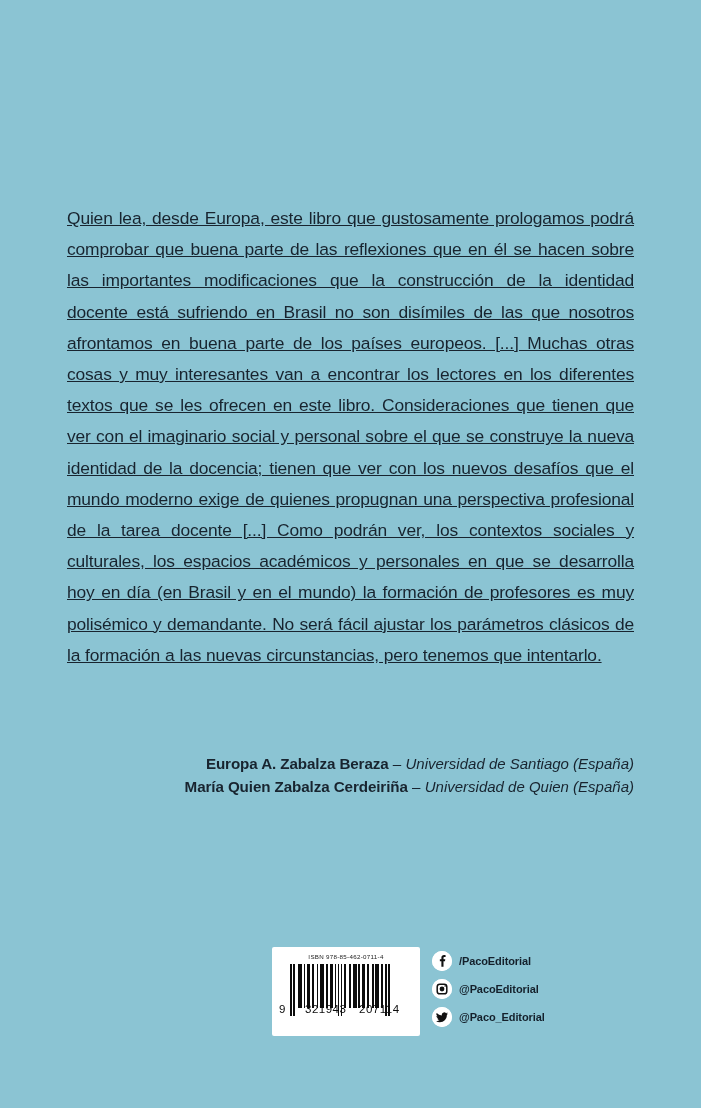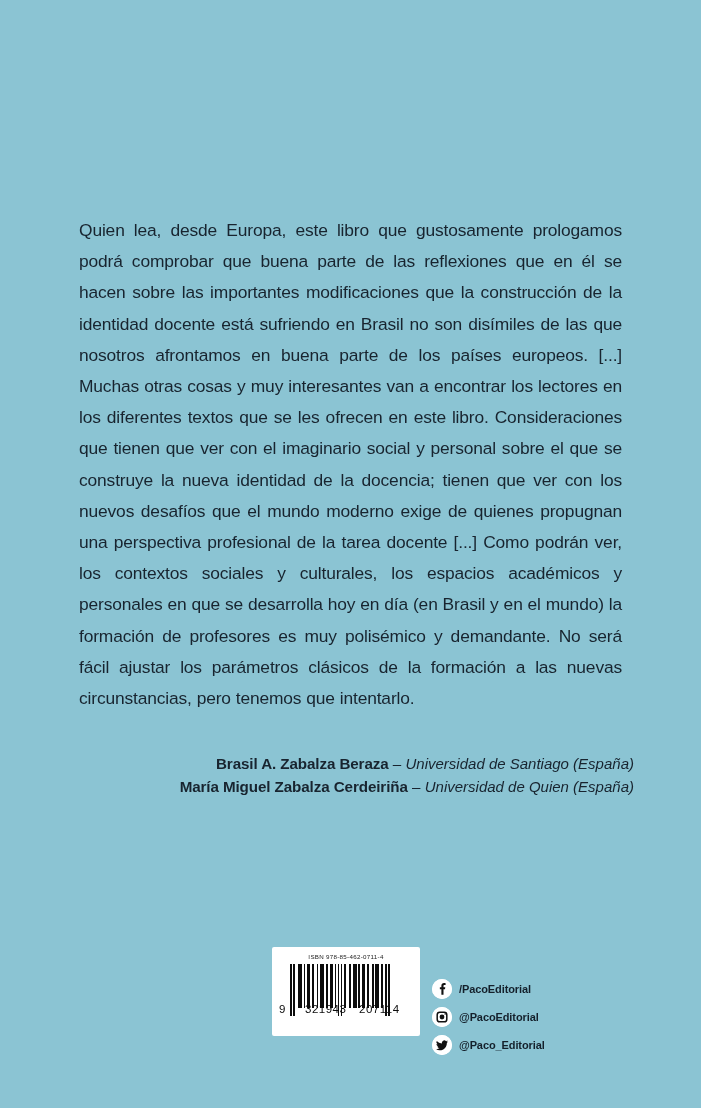--- a/index.html
+++ b/index.html
@@ -29,21 +29,22 @@
     width: 567px;
     font-size: 17.4px;
     line-height: 31.2px;
     color: #18242f;
     text-align: justify;
     letter-spacing: -0.15px;
     word-spacing: 0.2px;
     font-weight: 500;
   }
   .blurb p {
-    margin: 12px;
+    margin: 0;
+    text-decoration: underline;
   }
 
   
   .credits {
     position: absolute;
     left: 67px;
     top: 752px;
     width: 567px;
     text-align: right;
     color: #18242f;
@@ -141,21 +142,20 @@
   }
 
   
   .social {
     position: absolute;
     left: 432px;
     top: 951px;
     display: flex;
     flex-direction: column;
     gap: 8px;
-    margin-top: 28px;
   }
   .social-row {
     display: flex;
     align-items: center;
     gap: 7px;
     height: 20px;
   }
   .social-icon {
     width: 20px;
     height: 20px;
@@ -181,24 +181,24 @@
 <body>
 
 <div class="cover">
 
   <div class="blurb">
     <p>Quien lea, desde Europa, este libro que gustosamente prologamos podrá comprobar que buena parte de las reflexiones que en él se hacen sobre las importantes modificaciones que la construcción de la identidad docente está sufriendo en Brasil no son disímiles de las que nosotros afrontamos en buena parte de los países europeos. [...] Muchas otras cosas y muy interesantes van a encontrar los lectores en los diferentes textos que se les ofrecen en este libro. Consideraciones que tienen que ver con el imaginario social y personal sobre el que se construye la nueva identidad de la docencia; tienen que ver con los nuevos desafíos que el mundo moderno exige de quienes propugnan una perspectiva profesional de la tarea docente [...] Como podrán ver, los contextos sociales y culturales, los espacios académicos y personales en que se desarrolla hoy en día (en Brasil y en el mundo) la formación de profesores es muy polisémico y demandante. No será fácil ajustar los parámetros clásicos de la formación a las nuevas circunstancias, pero tenemos que intentarlo.</p>
   </div>
 
   <div class="credits">
     <div class="credit-line">
-      <span class="credit-name">Brasil A. Zabalza Beraza</span><span class="credit-sep"> – </span><span class="credit-aff">Universidad de Santiago (España)</span>
+      <span class="credit-name">Europa A. Zabalza Beraza</span><span class="credit-sep"> – </span><span class="credit-aff">Universidad de Santiago (España)</span>
     </div>
     <div class="credit-line">
-      <span class="credit-name">María Miguel Zabalza Cerdeiriña</span><span class="credit-sep"> – </span><span class="credit-aff">Universidad de Quien (España)</span>
+      <span class="credit-name">María Quien Zabalza Cerdeiriña</span><span class="credit-sep"> – </span><span class="credit-aff">Universidad de Quien (España)</span>
     </div>
   </div>
 
   <div class="barcode-box">
     <div class="isbn-text">ISBN 978-85-462-0711-4</div>
     <div class="bars-wrap">
       <div class="bars">
         <div class="bar tall" style="width:1.5px"></div>
         <div class="bar sp" style="width:1.5px"></div>
         <div class="bar tall" style="width:1.5px"></div>

